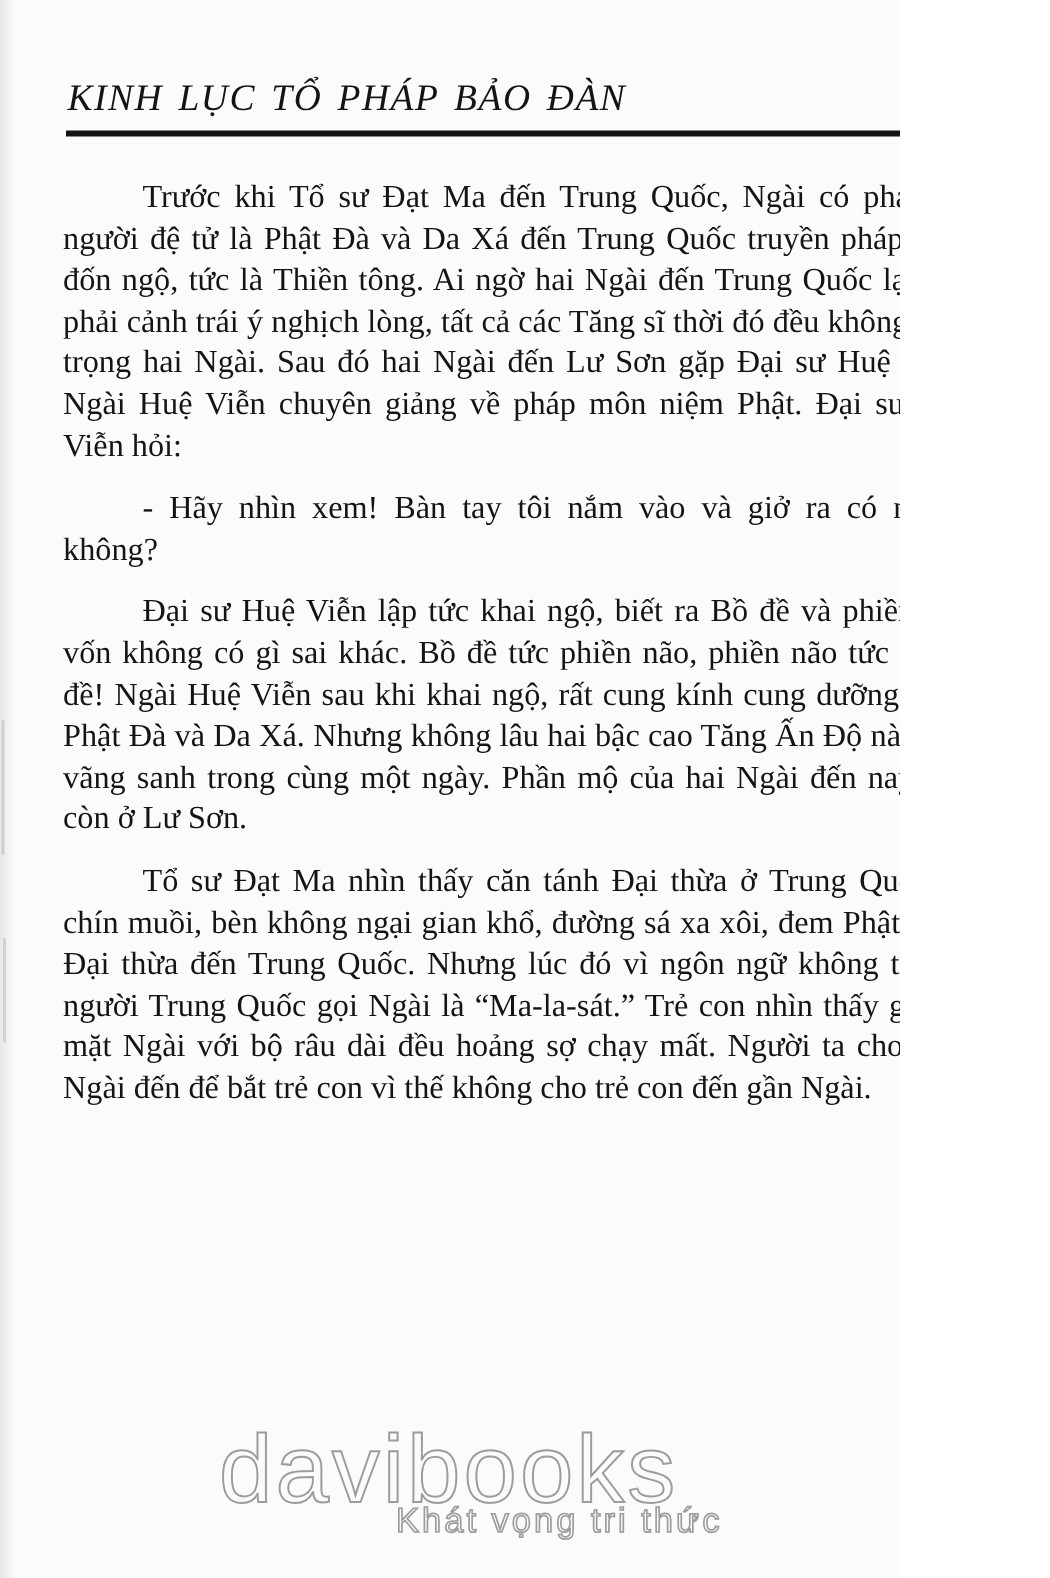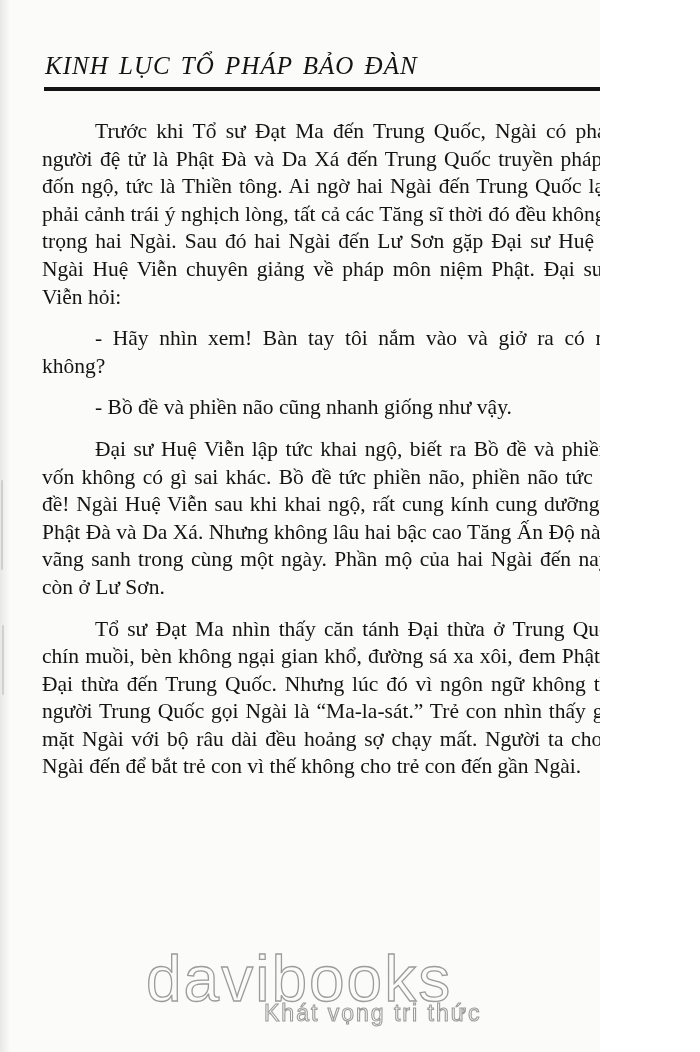--- a/index.html
+++ b/index.html
@@ -101,21 +101,20 @@
 
   <div class="running-title">KINH LỤC TỔ PHÁP BẢO ĐÀN</div>
 
   <div class="page-number">7</div>
 
   <div class="header-rule"></div>
 
   <main class="body-text">
     <p>Trước khi Tổ sư Đạt Ma đến Trung Quốc, Ngài có phái hai người đệ tử là Phật Đà và Da Xá đến Trung Quốc truyền pháp môn đốn ngộ, tức là Thiền tông. Ai ngờ hai Ngài đến Trung Quốc lại gặp phải cảnh trái ý nghịch lòng, tất cả các Tăng sĩ thời đó đều không xem trọng hai Ngài. Sau đó hai Ngài đến Lư Sơn gặp Đại sư Huệ Viễn; Ngài Huệ Viễn chuyên giảng về pháp môn niệm Phật. Đại sư Huệ Viễn hỏi:</p>
     <p>- Hãy nhìn xem! Bàn tay tôi nắm vào và giở ra có nhanh không?</p>
-    <p>- Bồ đề và phiền não cũng nhanh giống như vậy.</p>
     <p>Đại sư Huệ Viễn lập tức khai ngộ, biết ra Bồ đề và phiền não vốn không có gì sai khác. Bồ đề tức phiền não, phiền não tức là Bồ đề! Ngài Huệ Viễn sau khi khai ngộ, rất cung kính cung dưỡng Ngài Phật Đà và Da Xá. Nhưng không lâu hai bậc cao Tăng Ấn Độ này đều vãng sanh trong cùng một ngày. Phần mộ của hai Ngài đến nay vẫn còn ở Lư Sơn.</p>
     <p>Tổ sư Đạt Ma nhìn thấy căn tánh Đại thừa ở Trung Quốc đã chín muồi, bèn không ngại gian khổ, đường sá xa xôi, đem Phật pháp Đại thừa đến Trung Quốc. Nhưng lúc đó vì ngôn ngữ không thông, người Trung Quốc gọi Ngài là “Ma-la-sát.” Trẻ con nhìn thấy gương mặt Ngài với bộ râu dài đều hoảng sợ chạy mất. Người ta cho rằng Ngài đến để bắt trẻ con vì thế không cho trẻ con đến gần Ngài.</p>
   </main>
 
   <div class="watermark">
     <div class="wm-brand">davibooks</div>
     <div class="wm-tagline">Khát vọng tri thức</div>
   </div>
 
 </div>

